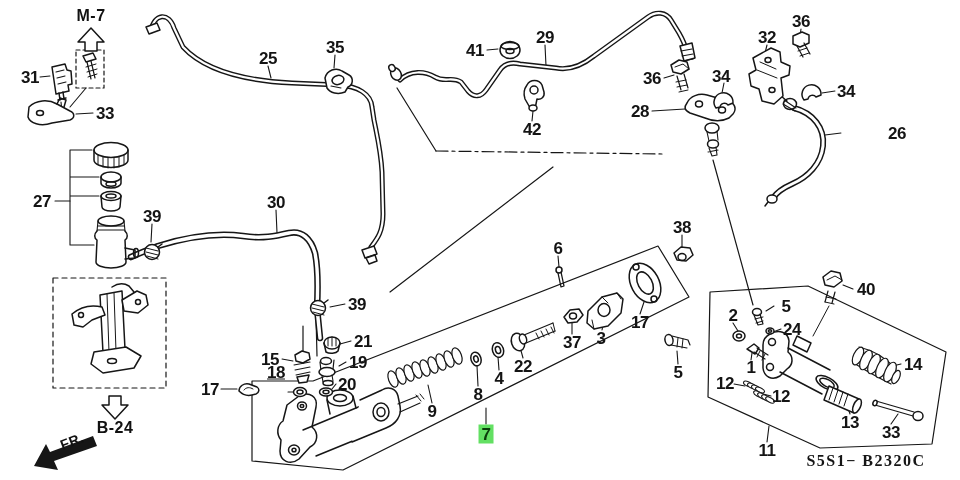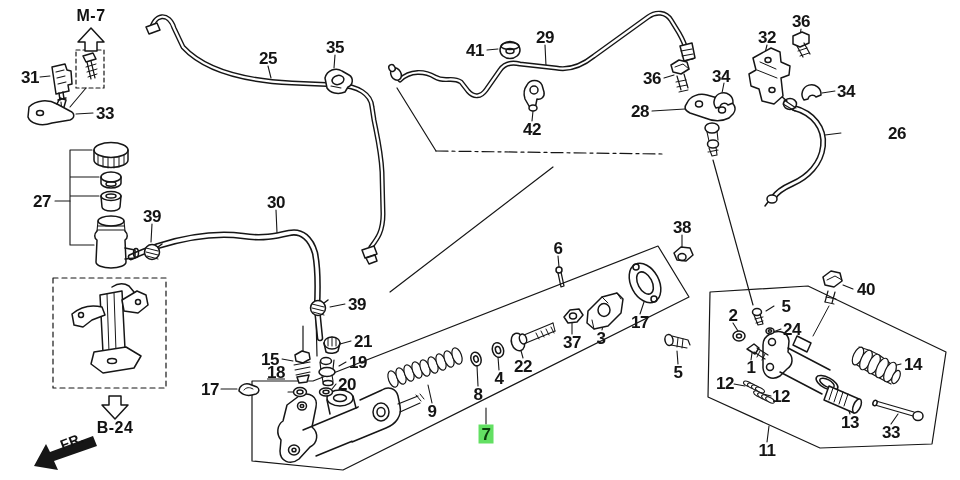--- a/index.html
+++ b/index.html
@@ -416,14 +416,15 @@
       <div class="callout" style="left: 891px; top: 432px;">33</div>
       <div class="callout" style="left: 767px; top: 450px;">11</div>
     </div>
 
 <div class="nav-ref" style="left:91px;top:16px">M-7</div>
 
 <div class="nav-ref" style="left:115px;top:428px">B-24</div>
 
 <div class="fr-label">FR.</div>
 
+<div class="diagram-code">S5S1− B2320C</div>
 
 </div>
 
 </body></html>

